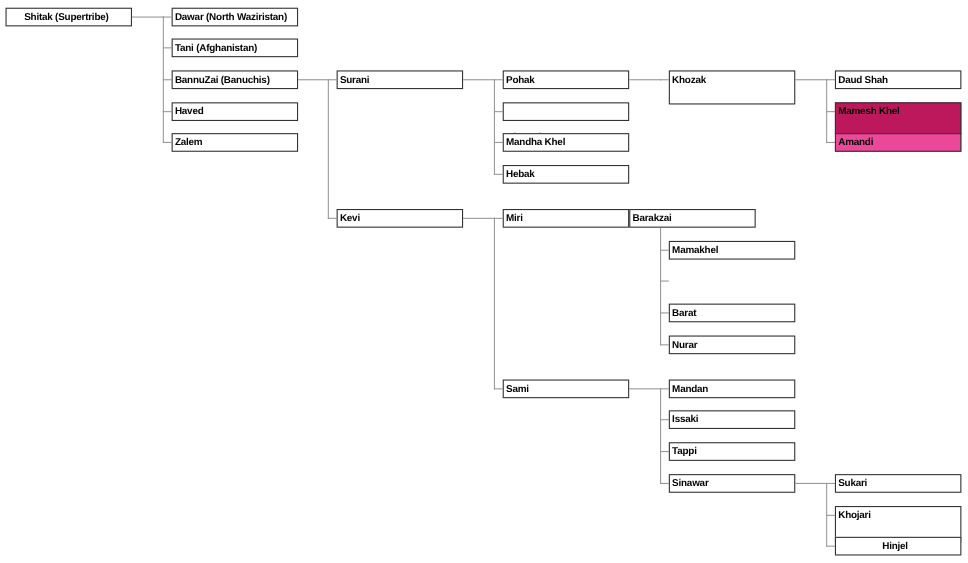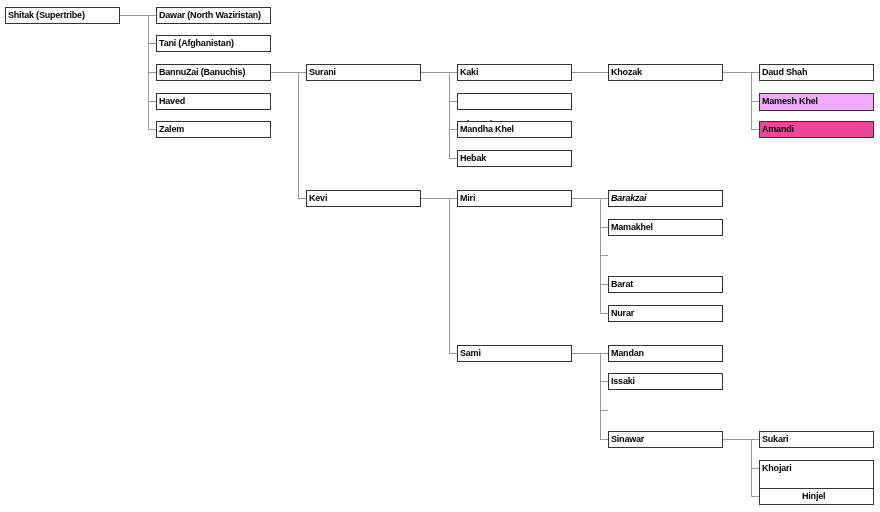--- a/index.html
+++ b/index.html
@@ -38,21 +38,21 @@
   .line {
     position: absolute;
     background: #999999;
     z-index: 1;
   }
 </style>
 </head>
 <body>
 
 <div id="tree-canvas" style="background: rgb(255, 255, 255);">
-    <div class="node" style="left: 5px; top: 7px; width: 115px; height: 17px; border-color: rgb(51, 51, 51); background: rgb(255, 255, 255);">
+    <div class="node" style="left: 5px; top: 7px; width: 115px; height: 17px; border-color: rgb(51, 51, 51); background: rgb(255, 255, 255); padding-left: 14px;">
       <span class="node-label" style="color: rgb(0, 0, 0);">Shitak (Supertribe)</span>
     </div>
     <div class="node" style="left: 156px; top: 7px; width: 115px; height: 17px; border-color: rgb(51, 51, 51); background: rgb(255, 255, 255);">
       <span class="node-label" style="color: rgb(0, 0, 0);">Dawar (North Waziristan)</span>
     </div>
     <div class="node" style="left: 156px; top: 35px; width: 115px; height: 17px; border-color: rgb(51, 51, 51); background: rgb(255, 255, 255);">
       <span class="node-label" style="color: rgb(0, 0, 0);">Tani (Afghanistan)</span>
     </div>
     <div class="node" style="left: 156px; top: 64px; width: 115px; height: 17px; border-color: rgb(51, 51, 51); background: rgb(255, 255, 255);">
       <span class="node-label" style="color: rgb(0, 0, 0);">BannuZai (Banuchis)</span>
@@ -63,66 +63,69 @@
     <div class="node" style="left: 156px; top: 121px; width: 115px; height: 17px; border-color: rgb(51, 51, 51); background: rgb(255, 255, 255);">
       <span class="node-label" style="color: rgb(0, 0, 0);">Zalem</span>
     </div>
     <div class="node" style="left: 306px; top: 64px; width: 115px; height: 17px; border-color: rgb(51, 51, 51); background: rgb(255, 255, 255);">
       <span class="node-label" style="color: rgb(0, 0, 0);">Surani</span>
     </div>
     <div class="node" style="left: 306px; top: 190px; width: 115px; height: 17px; border-color: rgb(51, 51, 51); background: rgb(255, 255, 255);">
       <span class="node-label" style="color: rgb(0, 0, 0);">Kevi</span>
     </div>
     <div class="node" style="left: 457px; top: 64px; width: 115px; height: 17px; border-color: rgb(51, 51, 51); background: rgb(255, 255, 255);">
-      <span class="node-label" style="color: rgb(0, 0, 0);">Kaki</span>
+      <span class="node-label" style="color: rgb(0, 0, 0);">Pohak</span>
     </div>
     <div class="node" style="left: 457px; top: 93px; width: 115px; height: 17px; border-color: rgb(51, 51, 51); background: rgb(255, 255, 255);">
       <span class="node-label" style="color: rgb(0, 0, 0); margin-top: 23px;">Ghorzai</span>
     </div>
     <div class="node" style="left: 457px; top: 121px; width: 115px; height: 17px; border-color: rgb(51, 51, 51); background: rgb(255, 255, 255);">
       <span class="node-label" style="color: rgb(0, 0, 0);">Mandha Khel</span>
     </div>
     <div class="node" style="left: 457px; top: 150px; width: 115px; height: 17px; border-color: rgb(51, 51, 51); background: rgb(255, 255, 255);">
       <span class="node-label" style="color: rgb(0, 0, 0);">Hebak</span>
     </div>
-    <div class="node" style="left: 608px; top: 64px; width: 115px; height: 17px; border-color: rgb(51, 51, 51); background: rgb(255, 255, 255);">
+    <div class="node" style="left: 608px; top: 64px; width: 115px; height: 31px; border-color: rgb(51, 51, 51); background: rgb(255, 255, 255);">
       <span class="node-label" style="color: rgb(0, 0, 0);">Khozak</span>
     </div>
     <div class="node" style="left: 759px; top: 64px; width: 115px; height: 17px; border-color: rgb(51, 51, 51); background: rgb(255, 255, 255);">
       <span class="node-label" style="color: rgb(0, 0, 0);">Daud Shah</span>
     </div>
-    <div class="node" style="left: 759px; top: 93px; width: 115px; height: 18px; border-color: rgb(51, 51, 51); background: #f0abfc;">
+    <div class="node" style="left: 759px; top: 93px; width: 115px; height: 29px; border-color: rgb(51, 51, 51); background: #be185d;">
       <span class="node-label" style="color: rgb(0, 0, 0);">Mamesh Khel</span>
     </div>
     <div class="node" style="left: 759px; top: 121px; width: 115px; height: 17px; border-color: rgb(51, 51, 51); background: #ec4899;">
       <span class="node-label" style="color: rgb(0, 0, 0);">Amandi</span>
     </div>
     <div class="node" style="left: 457px; top: 190px; width: 115px; height: 17px; border-color: rgb(51, 51, 51); background: rgb(255, 255, 255);">
       <span class="node-label" style="color: rgb(0, 0, 0);">Miri</span>
     </div>
-    <div class="node" style="left: 608px; top: 190px; width: 115px; height: 17px; border-color: rgb(51, 51, 51); background: rgb(255, 255, 255); font-style: italic;">
+    <div class="node" style="left: 572px; top: 190px; width: 115px; height: 17px; border-color: rgb(51, 51, 51); background: rgb(255, 255, 255);">
       <span class="node-label" style="color: rgb(0, 0, 0);">Barakzai</span>
     </div>
     <div class="node" style="left: 608px; top: 219px; width: 115px; height: 17px; border-color: rgb(51, 51, 51); background: rgb(255, 255, 255);">
       <span class="node-label" style="color: rgb(0, 0, 0);">Mamakhel</span>
     </div>
     <div class="node" style="left: 608px; top: 276px; width: 115px; height: 17px; border-color: rgb(51, 51, 51); background: rgb(255, 255, 255);">
       <span class="node-label" style="color: rgb(0, 0, 0);">Barat</span>
     </div>
     <div class="node" style="left: 608px; top: 305px; width: 115px; height: 17px; border-color: rgb(51, 51, 51); background: rgb(255, 255, 255);">
       <span class="node-label" style="color: rgb(0, 0, 0);">Nurar</span>
     </div>
     <div class="node" style="left: 457px; top: 345px; width: 115px; height: 17px; border-color: rgb(51, 51, 51); background: rgb(255, 255, 255);">
       <span class="node-label" style="color: rgb(0, 0, 0);">Sami</span>
     </div>
     <div class="node" style="left: 608px; top: 345px; width: 115px; height: 17px; border-color: rgb(51, 51, 51); background: rgb(255, 255, 255);">
       <span class="node-label" style="color: rgb(0, 0, 0);">Mandan</span>
     </div>
     <div class="node" style="left: 608px; top: 373px; width: 115px; height: 17px; border-color: rgb(51, 51, 51); background: rgb(255, 255, 255);">
       <span class="node-label" style="color: rgb(0, 0, 0);">Issaki</span>
+    </div>
+    <div class="node" style="left: 608px; top: 402px; width: 115px; height: 17px; border-color: rgb(51, 51, 51); background: rgb(255, 255, 255);">
+      <span class="node-label" style="color: rgb(0, 0, 0);">Tappi</span>
     </div>
     <div class="node" style="left: 608px; top: 431px; width: 115px; height: 17px; border-color: rgb(51, 51, 51); background: rgb(255, 255, 255);">
       <span class="node-label" style="color: rgb(0, 0, 0);">Sinawar</span>
     </div>
     <div class="node" style="left: 759px; top: 431px; width: 115px; height: 17px; border-color: rgb(51, 51, 51); background: rgb(255, 255, 255);">
       <span class="node-label" style="color: rgb(0, 0, 0);">Sukari</span>
     </div>
     <div class="node" style="left: 759px; top: 460px; width: 115px; height: 33px; border-color: rgb(51, 51, 51); background: rgb(255, 255, 255);">
       <span class="node-label" style="color: rgb(0, 0, 0);">Khojari</span>
     </div>

